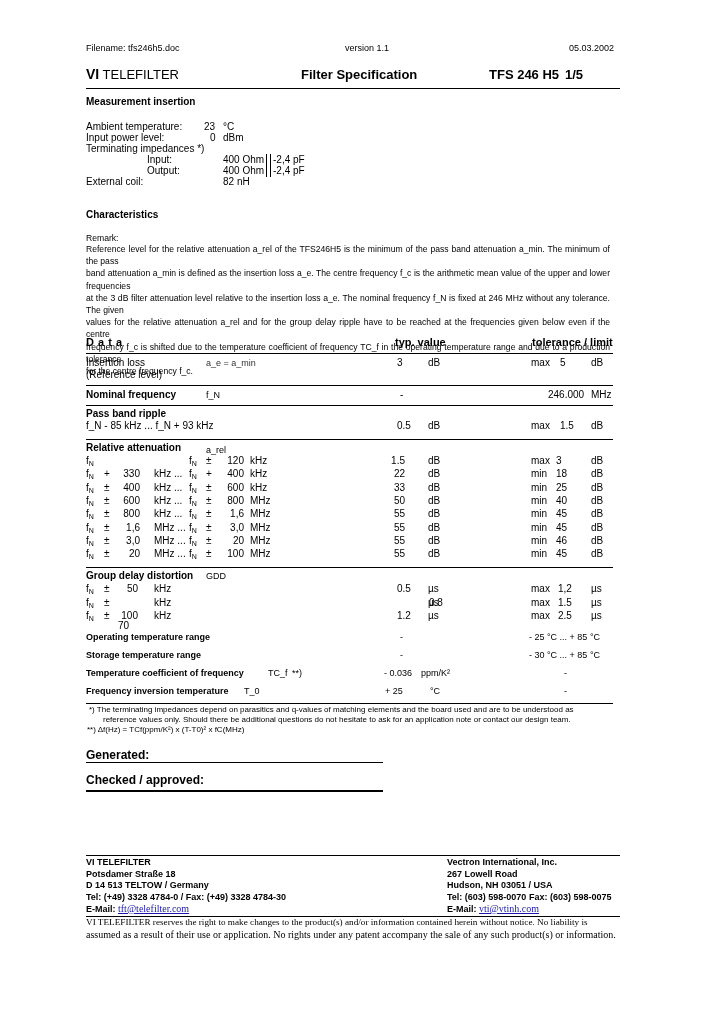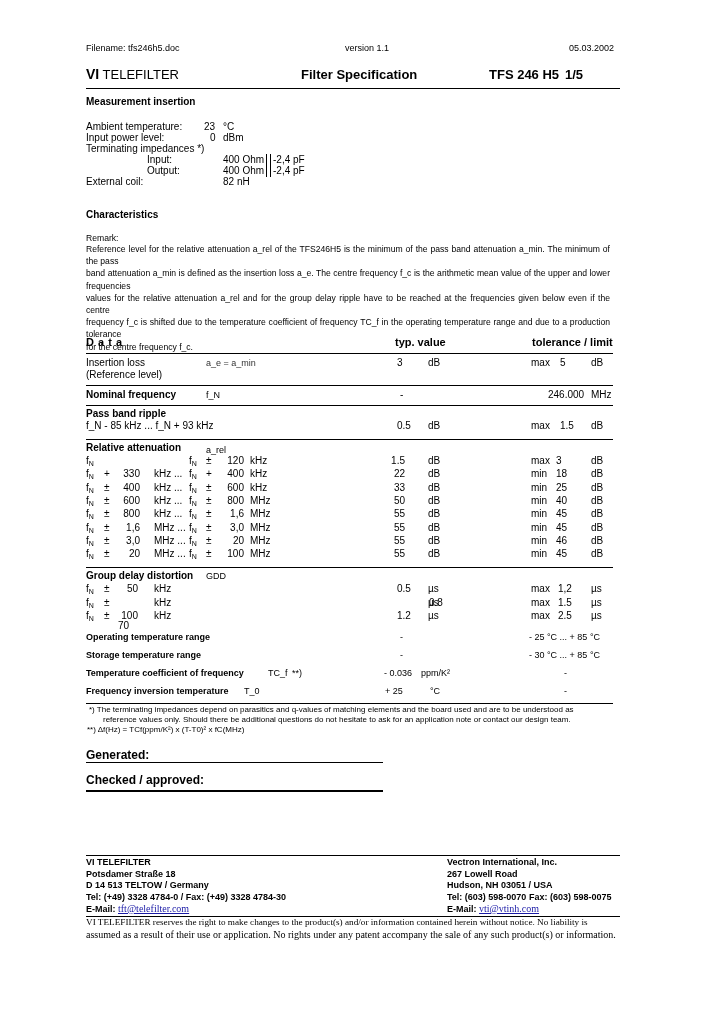--- a/index.html
+++ b/index.html
@@ -47,20 +47,21 @@
 <div class="abs s10" style="left:223px;top:165px;">400 Ohm</div>
 <div class="abs s10" style="left:273px;top:165px;">-2,4 pF</div>
 <div class="abs s10" style="left:86px;top:176px;">External coil:</div>
 <div class="abs s10" style="left:223px;top:176px;">82 nH</div>
 
 <div class="abs b s10" style="left:86px;top:209px;">Characteristics</div>
 <div class="abs" style="left:86px;top:233px;font-size:8.6px;">Remark:</div>
 <div class="para" style="top:243px;">
   <div>Reference level for the relative attenuation a_rel of the TFS246H5 is the minimum of the pass band attenuation a_min. The minimum of the pass</div>
   <div>band attenuation a_min is defined as the insertion loss a_e. The centre frequency f_c is the arithmetic mean value of the upper and lower frequencies</div>
+  <div>at the 3 dB filter attenuation level relative to the insertion loss a_e. The nominal frequency f_N is fixed at 246 MHz without any tolerance. The given</div>
   <div>values for the relative attenuation a_rel and for the group delay ripple have to be reached at the frequencies given below even if the centre</div>
   <div>frequency f_c is shifted due to the temperature coefficient of frequency TC_f in the operating temperature range and due to a production tolerance</div>
   <div>for the centre frequency f_c.</div>
 </div>
 
 <div class="abs b s11" style="left:86px;top:336px;letter-spacing:0.5px;">D a t a</div>
 <div class="abs b s11" style="left:395px;top:336px;">typ. value</div>
 <div class="abs b s11" style="left:532px;top:336px;">tolerance / limit</div>
 <div class="hr" style="top:353px;"></div>
 

